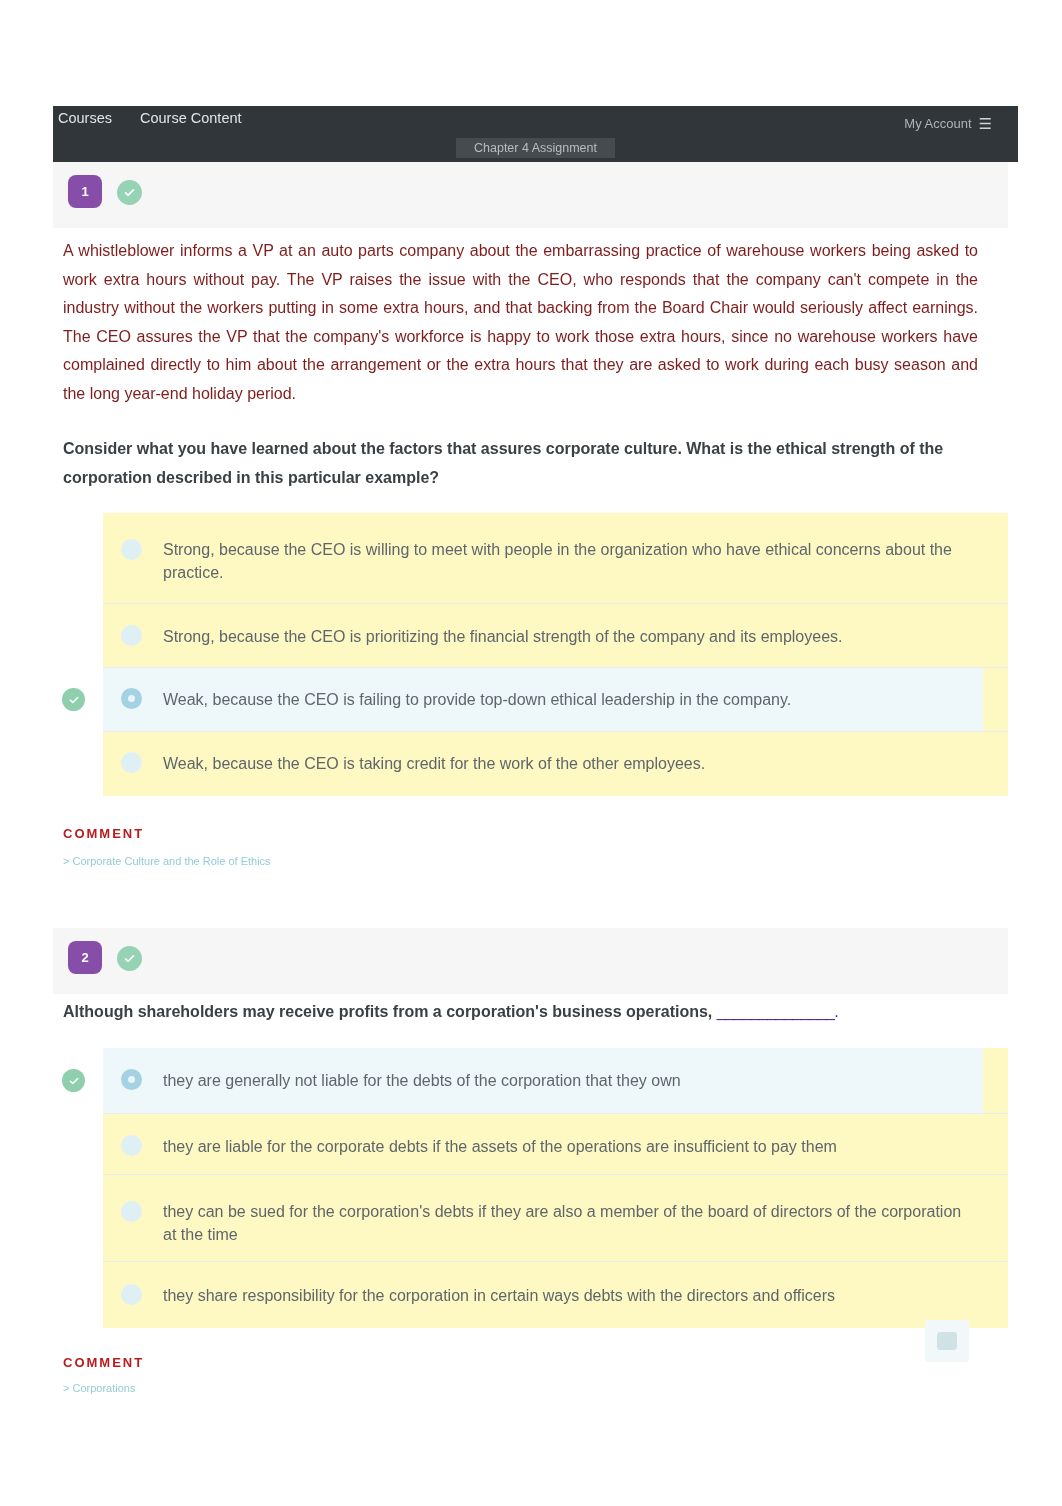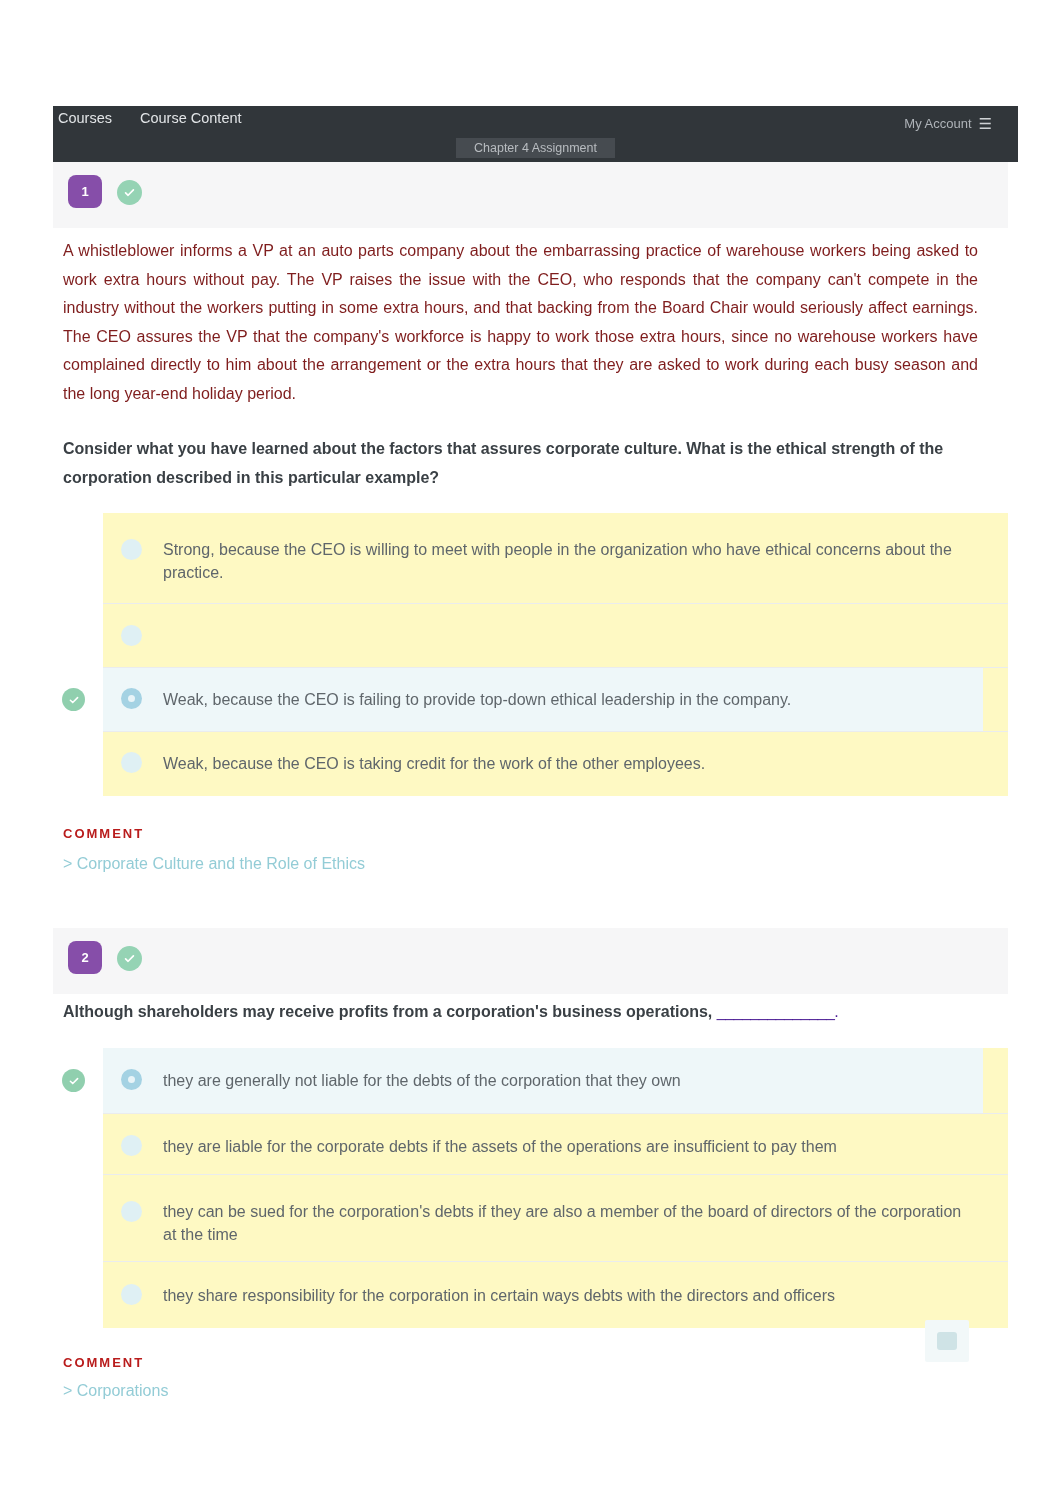--- a/index.html
+++ b/index.html
@@ -39,21 +39,21 @@
   .aradio .dot{position:absolute;left:50%;top:50%;width:7px;height:7px;margin:-3.5px 0 0 -3.5px;
        border-radius:50%;background:#ffffff;opacity:0;}
   .aradio.on .dot{opacity:.75;}
   .alabel{position:absolute;left:60px;width:812px;font-size:16px;line-height:23px;color:#5f666b;}
   .acorrect{position:absolute;left:-41px;width:23px;height:23px;border-radius:50%;background:#90cfae;
             display:flex;align-items:center;justify-content:center;}
   .acorrect svg{display:block;}
 
   .qtext .blank{font-weight:normal;color:#4c1d95;letter-spacing:-0.5px;}
   .cmt-label{position:absolute;left:63px;font-size:13px;font-weight:bold;color:#b91c1c;letter-spacing:2.0px;}
-  .cmt-link{position:absolute;left:63px;font-size:16px;color:#93ccd6;}
+  .cmt-link{position:absolute;left:63px;font-size:11px;color:#93ccd6;}
 
   .fab{position:absolute;width:44px;height:42px;background:#f2f8f9;border-radius:2px;
        display:flex;align-items:center;justify-content:center;}
   .fab .fab-core{width:20px;height:18px;background:#cfe3e6;border-radius:3px;}
 </style>
 </head>
 <body>
 
 <div class="page">
 
@@ -90,20 +90,21 @@
           <span class="dot"></span>
         </div>
       <div class="alabel" style="top:25px;">Strong, because the CEO is willing to meet with people in the organization who have ethical concerns about the practice.</div>
       <div class="sep"></div>
     </div>
     <div class="arow" style="height:64px;">
       <div class="hl"></div>
       <div class="aradio" style="top:21px;">
           <span class="dot"></span>
         </div>
+      <div class="alabel" style="top:21px;">Strong, because the CEO is prioritizing the financial strength of the company and its employees.</div>
       <div class="sep"></div>
     </div>
     <div class="arow sel" style="height:64px;">
       <div class="hl"></div>
       <div class="acorrect" style="top:20px;">
           <svg width="12" height="12" viewBox="0 0 16 16" aria-hidden="true">
             <path d="M3.2 8.4 L6.3 11.4 L12.8 4.8" fill="none" stroke="#ffffff" stroke-width="2.1" stroke-linecap="round" stroke-linejoin="round"></path>
           </svg>
         </div>
       <div class="aradio on" style="top:20px;">

